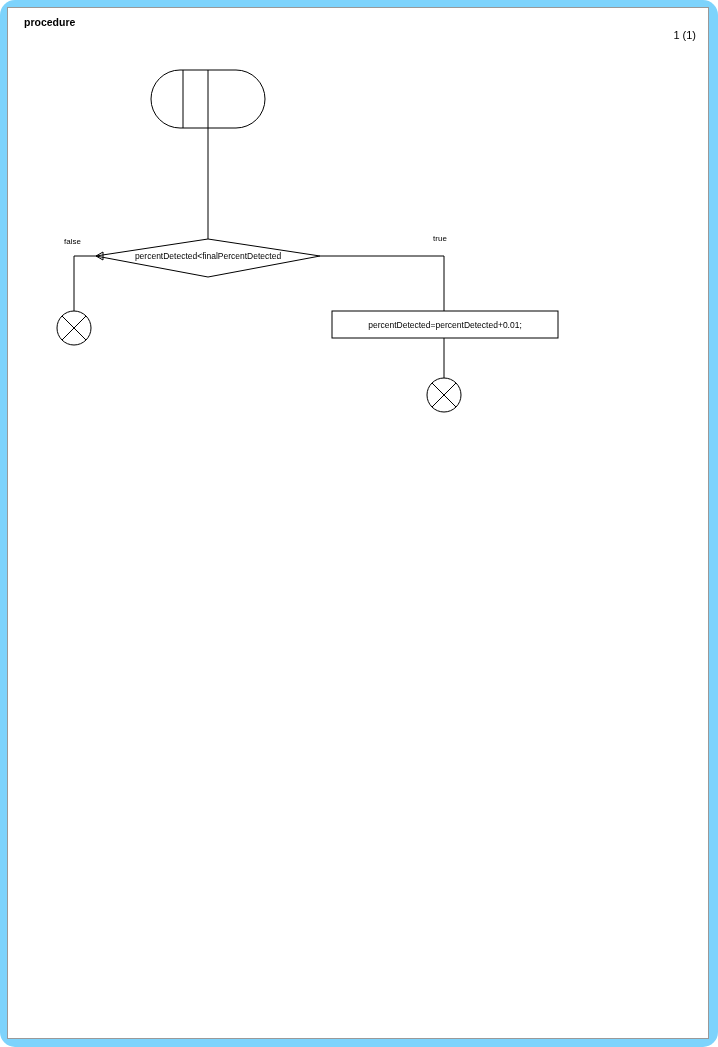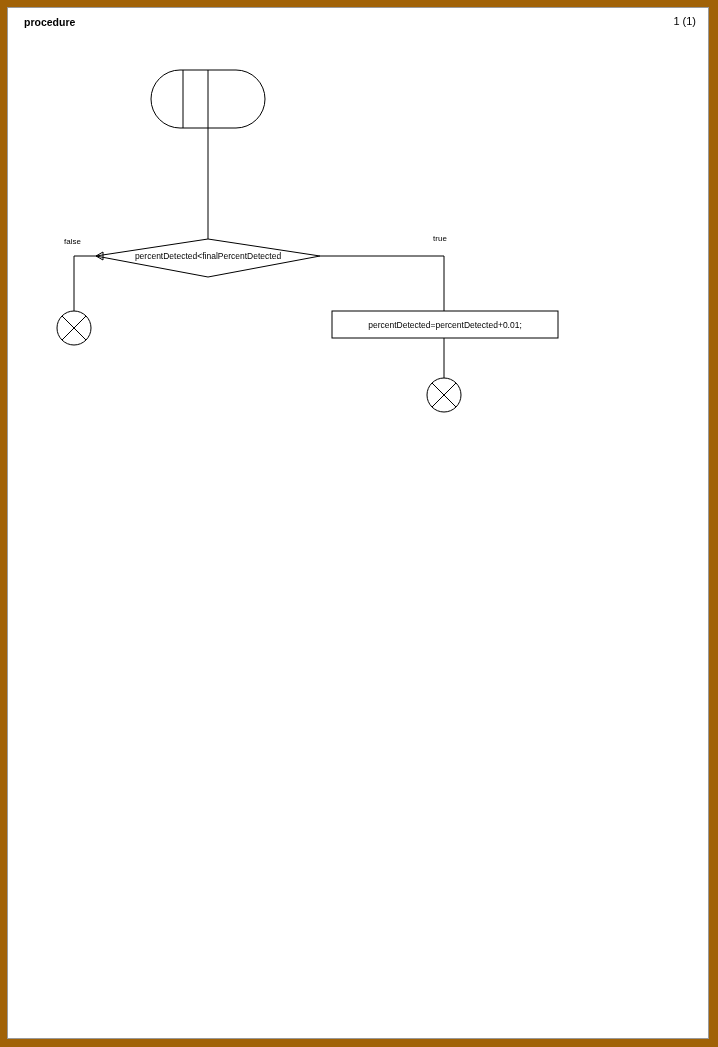--- a/index.html
+++ b/index.html
@@ -7,22 +7,23 @@
     padding: 0;
     background: #ffffff;
   }
   body {
     font-family: "Liberation Sans", sans-serif;
   }
   #page {
     position: relative;
     width: 718px;
     height: 1047px;
-    background: #a16207;
+    background: #7dd3fc;
     overflow: hidden;
+    border-radius: 15px;
   }
   .sheet {
     position: absolute;
     left: 7px;
     top: 7px;
     width: 702px;
     height: 1032px;
     border: 1px solid #999999;
     background: #ffffff;
     box-sizing: border-box;
@@ -40,21 +41,21 @@
     position: absolute;
     left: 138px;
     top: 17px;
     font-size: 10.5px;
     color: #000000;
     white-space: nowrap;
   }
   .hdr-page {
     position: absolute;
     right: 22px;
-    top: 15px;
+    top: 29px;
     font-size: 11px;
     color: #000000;
     white-space: nowrap;
   }
   svg.canvas {
     position: absolute;
     left: 0;
     top: 0;
     width: 718px;
     height: 1047px;

